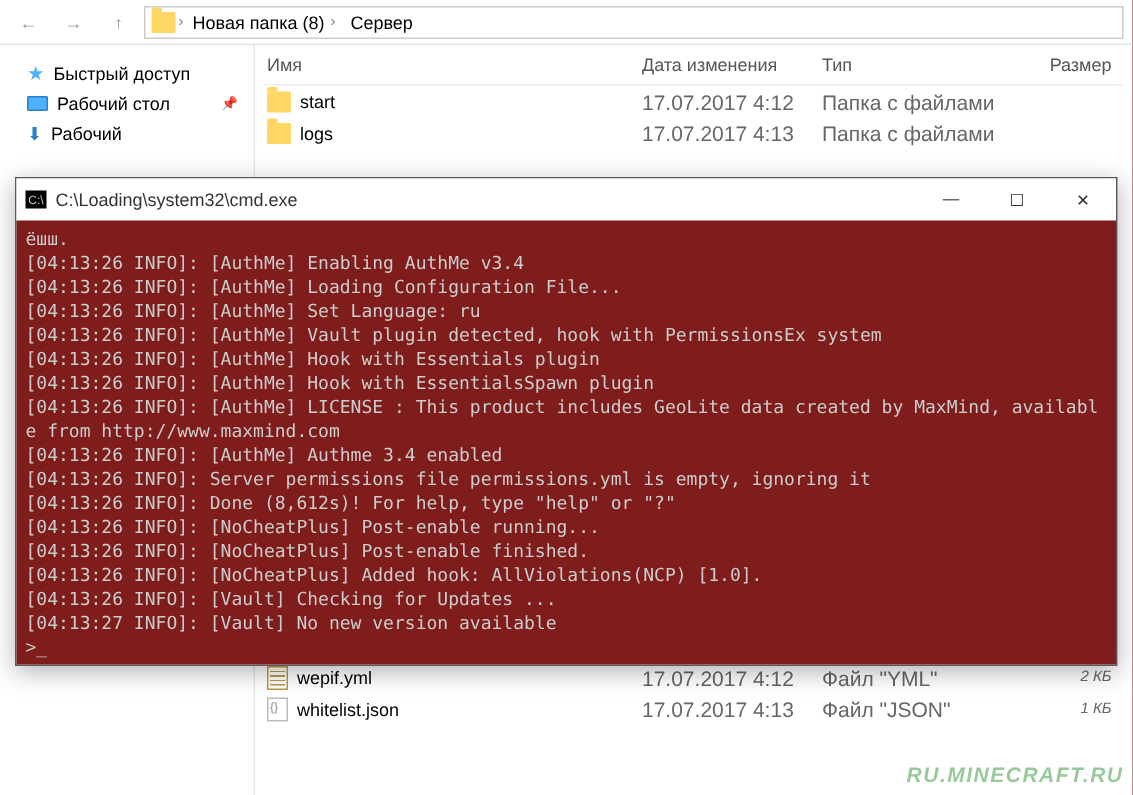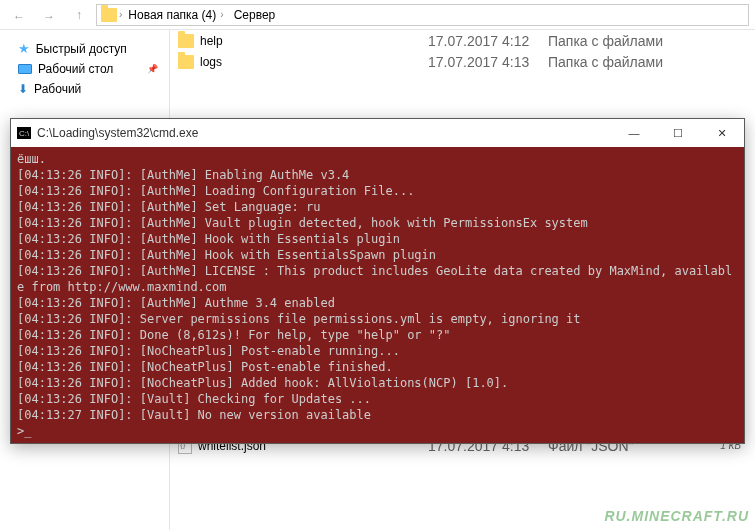--- a/index.html
+++ b/index.html
@@ -54,21 +54,21 @@
 <body>
 
 <div class="exp-toolbar">
   <div class="nav-btn">←</div>
   <div class="nav-btn">→</div>
   <div class="nav-btn">↑</div>
   <div class="addr">
     <span class="folder-ico"></span>
     <span class="chev">›</span>
     <span class="crumb">
-        <span>Новая папка (4)</span>
+        <span>Новая папка (8)</span>
         <span class="chev">›</span>
       </span>
     <span class="crumb">
         <span>Сервер</span>
       </span>
   </div>
 </div>
 
 <div class="exp-body">
 
@@ -82,25 +82,31 @@
       <span>Рабочий стол</span>
       <span class="pin">📌</span>
     </div>
     <div class="side-item">
       <span class="dl-ico">⬇</span>
       <span>Рабочий</span>
     </div>
   </div>
 
   <div class="main">
+    <div class="hdrs">
+      <div class="c-name">Имя</div>
+      <div class="c-date">Дата изменения</div>
+      <div class="c-type">Тип</div>
+      <div class="c-size">Размер</div>
+    </div>
     <div id="rows-top">
         <div class="row">
           <div class="c-name">
             <span class="folder-ico"></span>
-            <span>help</span>
+            <span>start</span>
           </div>
           <div class="c-date">17.07.2017 4:12</div>
           <div class="c-type">Папка с файлами</div>
           <div class="c-size"></div>
         </div>
         <div class="row">
           <div class="c-name">
             <span class="folder-ico"></span>
             <span>logs</span>
           </div>

